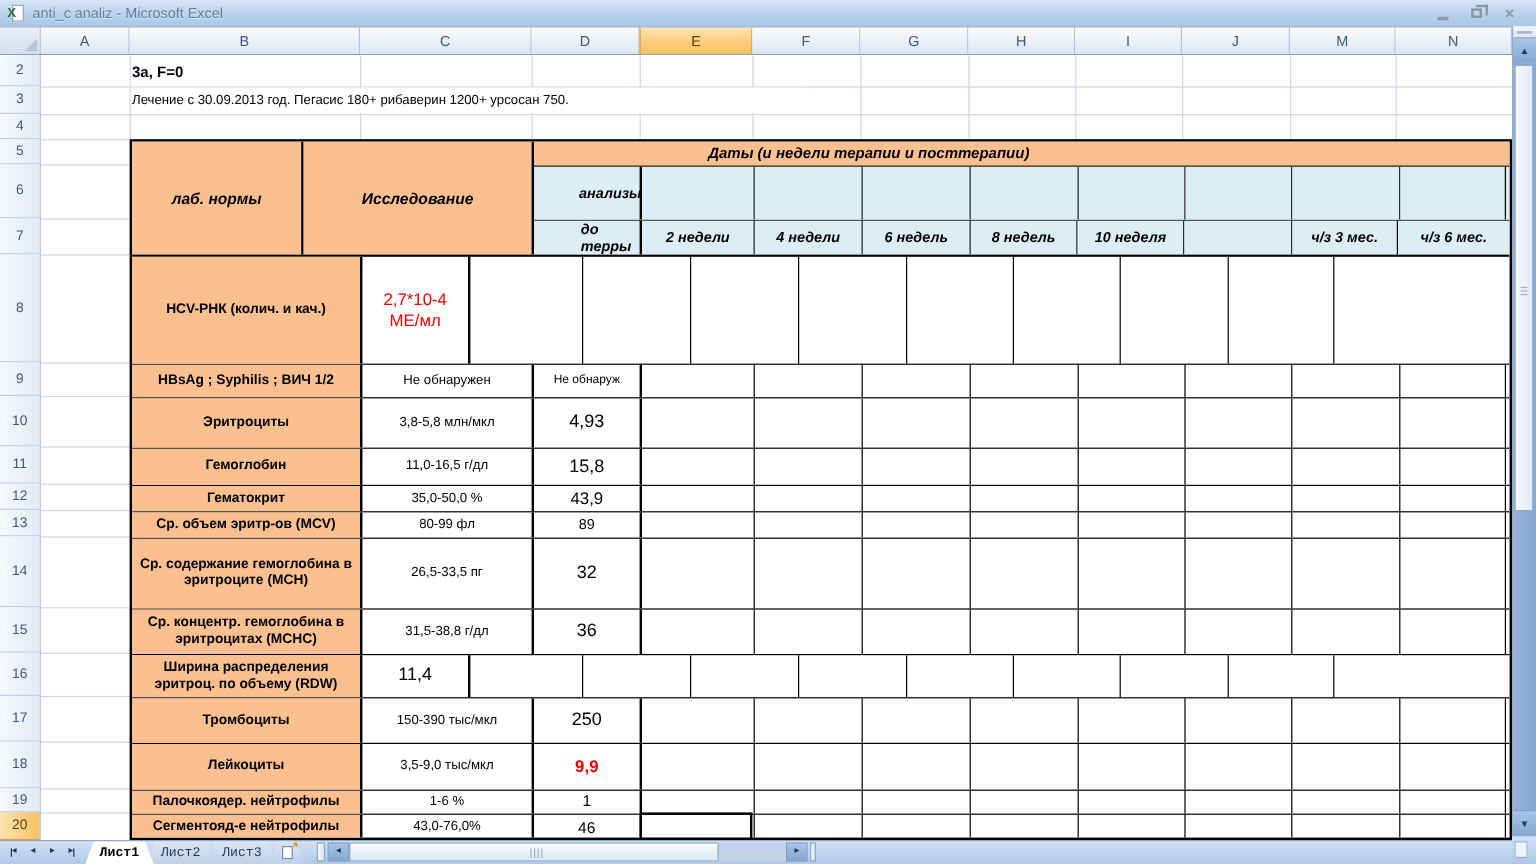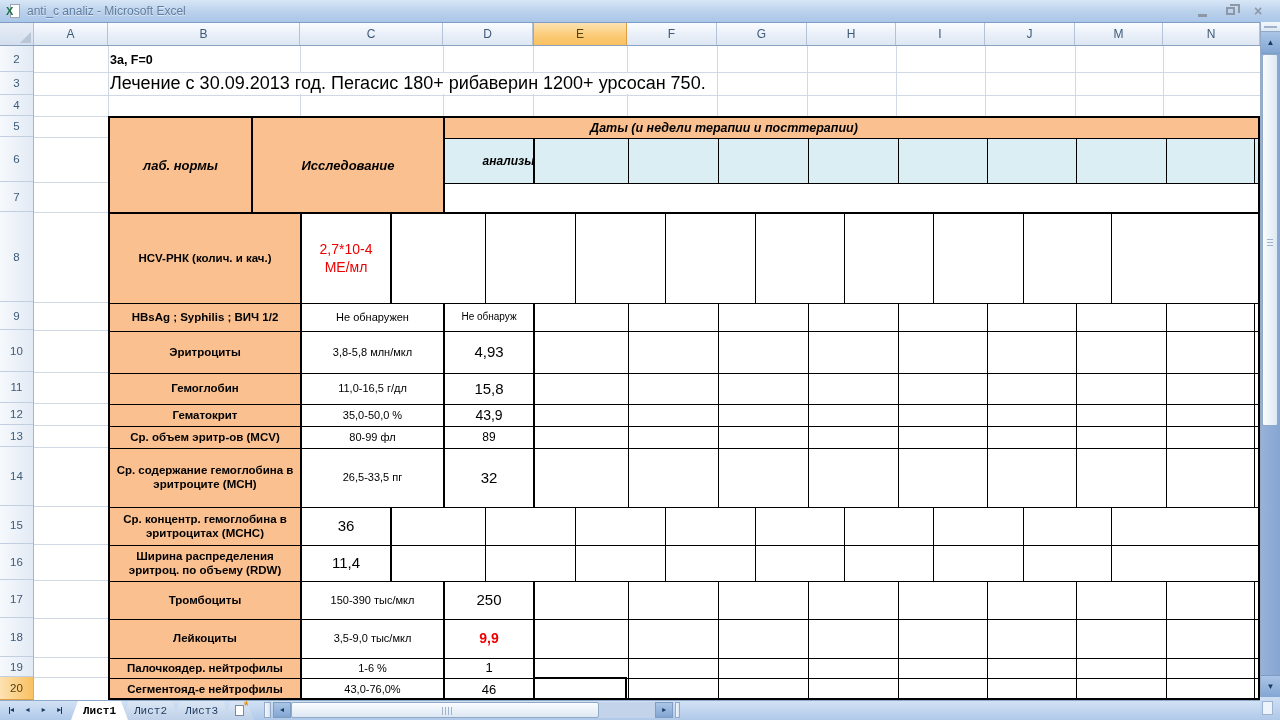--- a/index.html
+++ b/index.html
@@ -48,21 +48,21 @@
   #row-headers { position:absolute; left:0; top:0; width:34px; height:654px;
     border-right:1px solid #9eb6ce; background:#e9eff8; }
   .rhdr { display:flex; align-items:center; justify-content:center;
     font-size:11.5px; color:#3d5a78; border-bottom:1px solid #c2cfe1;
     background:linear-gradient(90deg,#f6f9fc,#e2eaf5); }
   .rhdr.sel { background:linear-gradient(90deg,#fde2b2,#f9c161); border-bottom:1px solid #dd9f3f; color:#54400f; }
   #grid { position:absolute; left:34px; top:0; width:1226px; height:654px; background:#fff; overflow:hidden; }
   .gline { position:absolute; background:#d0d7e5; }
   .spill { position:absolute; background:#fff; display:flex; align-items:center; white-space:nowrap; color:#000; }
   #cell-b2 { left:76px; top:2px; width:120px; height:23px; font-weight:bold; font-size:12.5px; }
-  #cell-b3 { left:76px; top:27px; width:560px; height:21px; font-size:18px; }
+  #cell-b3 { left:76px; top:27px; width:560px; height:21px; font-size:11px; }
   
   #lab-table { position:absolute; left:74px; top:70px; width:1152px; height:584px;
     border:2px solid #000; background:#fff; overflow:hidden; }
   #t-header { display:flex; height:96px; border-bottom:2px solid #000; }
   .orange { background:#fac090; }
   .cblue  { background:#daeef3; }
   .hdr-merged { display:flex; align-items:center; justify-content:center; text-align:center;
     font-weight:bold; font-style:italic; font-size:13px; border-right:2px solid #000; }
   #hdr-test { width:192px; } #hdr-norm { width:143px; }
   #hdr-right { flex:1; display:flex; flex-direction:column; }
@@ -249,20 +249,31 @@
                   <div class="ecell cblue" style="width: 90px;"></div>
                   <div class="ecell cblue" style="width: 90px;"></div>
                   <div class="ecell cblue" style="width: 90px;"></div>
                   <div class="ecell cblue" style="width: 89px;"></div>
                   <div class="ecell cblue" style="width: 89px;"></div>
                   <div class="ecell cblue" style="width: 90px;"></div>
                   <div class="ecell cblue" style="width: 88px;"></div>
                   <div class="ecell cblue wlast"></div>
                 </div>
             </div>
+            <div id="hrow7">
+              <div class="wcell cblue w90 br2">до терры</div>
+              <div class="wcell cblue w94">2 недели</div>
+              <div class="wcell cblue w90">4 недели</div>
+              <div class="wcell cblue w90">6 недель</div>
+              <div class="wcell cblue w89">8 недель</div>
+              <div class="wcell cblue w89">10 неделя</div>
+              <div class="wcell cblue w90"></div>
+              <div class="wcell cblue w88">ч/з 3 мес.</div>
+              <div class="wcell cblue wlast">ч/з 6 мес.</div>
+            </div>
           </div>
         </div>
 
         <div class="t-row" style="height:90px">
           <div class="cell c-name orange">HCV-РНК (колич. и кач.)</div>
           <div class="cell c-val v-redsm">2,7*10-4
 МЕ/мл</div>
           <div class="strip">
               <div class="ecell" style="width: 94px;"></div>
               <div class="ecell" style="width: 90px;"></div>
@@ -366,20 +377,21 @@
               <div class="ecell" style="width: 90px;"></div>
               <div class="ecell" style="width: 89px;"></div>
               <div class="ecell" style="width: 89px;"></div>
               <div class="ecell" style="width: 90px;"></div>
               <div class="ecell" style="width: 88px;"></div>
               <div class="ecell wlast"></div>
             </div>
         </div>
         <div class="t-row" style="height:38px">
           <div class="cell c-name orange">Ср. концентр. гемоглобина в эритроцитах (MCHC)</div>
+          <div class="cell c-norm">31,5-38,8 г/дл</div>
           <div class="cell c-val">36</div>
           <div class="strip">
               <div class="ecell" style="width: 94px;"></div>
               <div class="ecell" style="width: 90px;"></div>
               <div class="ecell" style="width: 90px;"></div>
               <div class="ecell" style="width: 90px;"></div>
               <div class="ecell" style="width: 89px;"></div>
               <div class="ecell" style="width: 89px;"></div>
               <div class="ecell" style="width: 90px;"></div>
               <div class="ecell" style="width: 88px;"></div>

